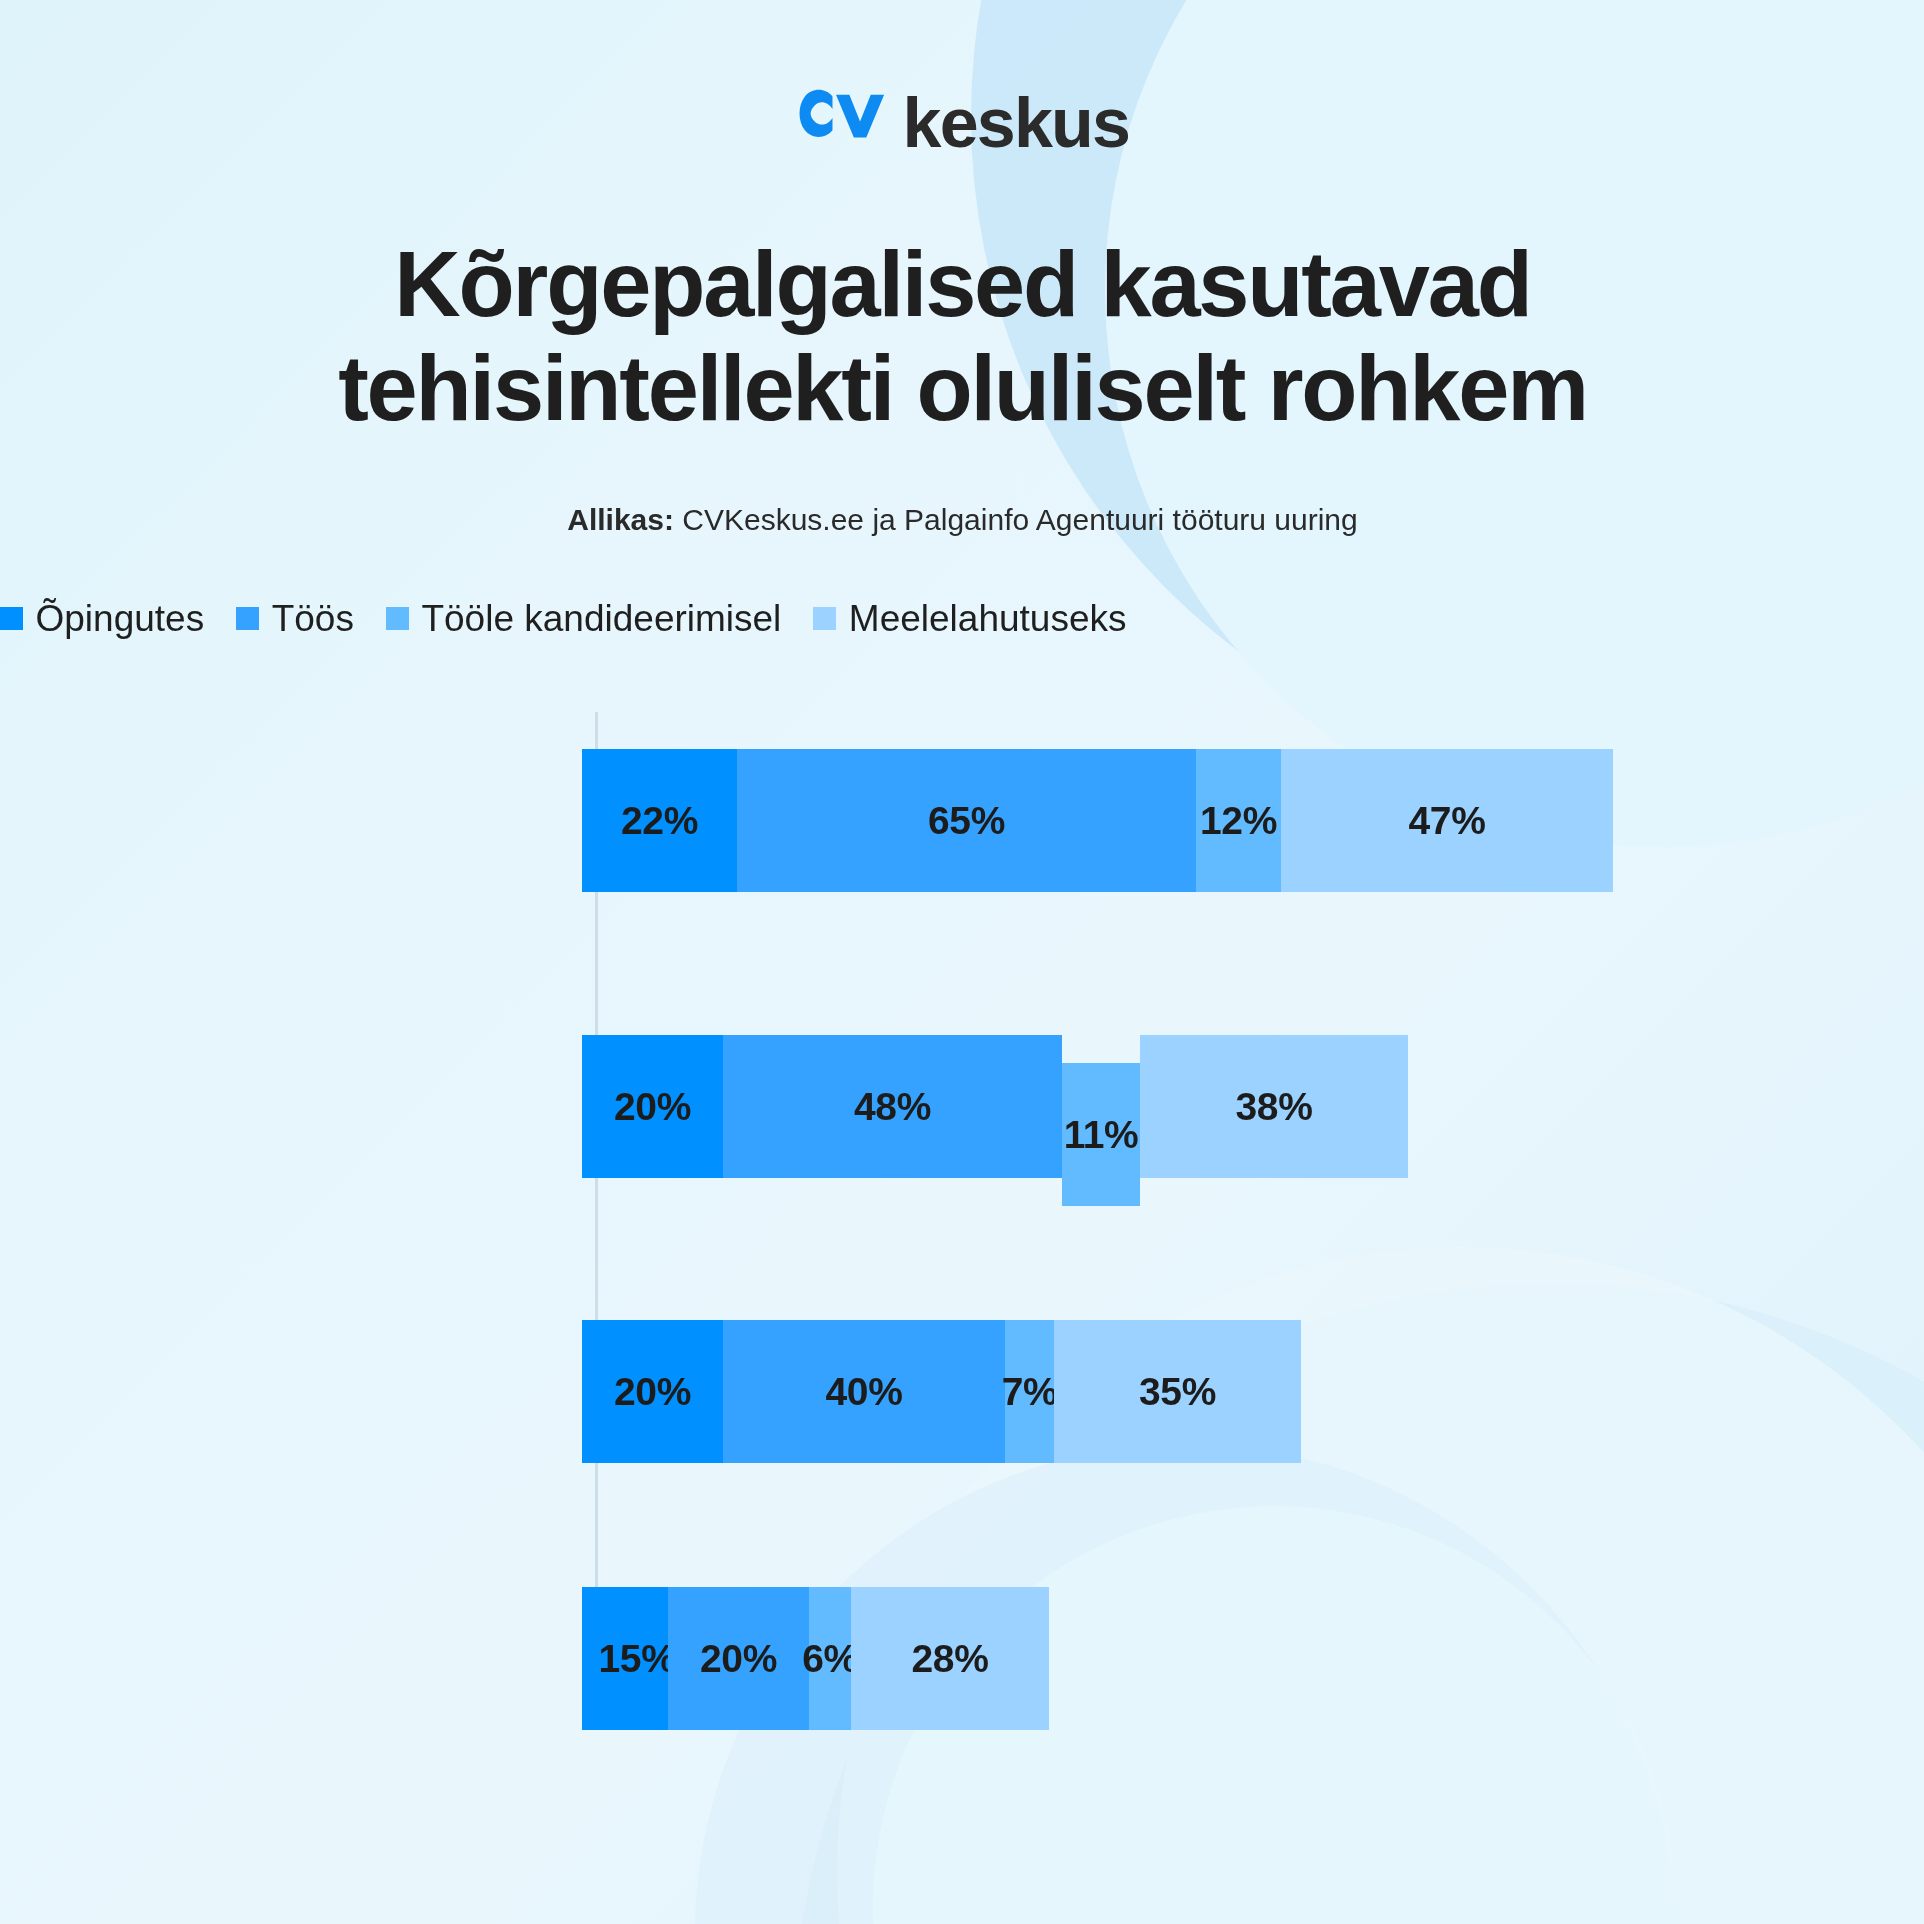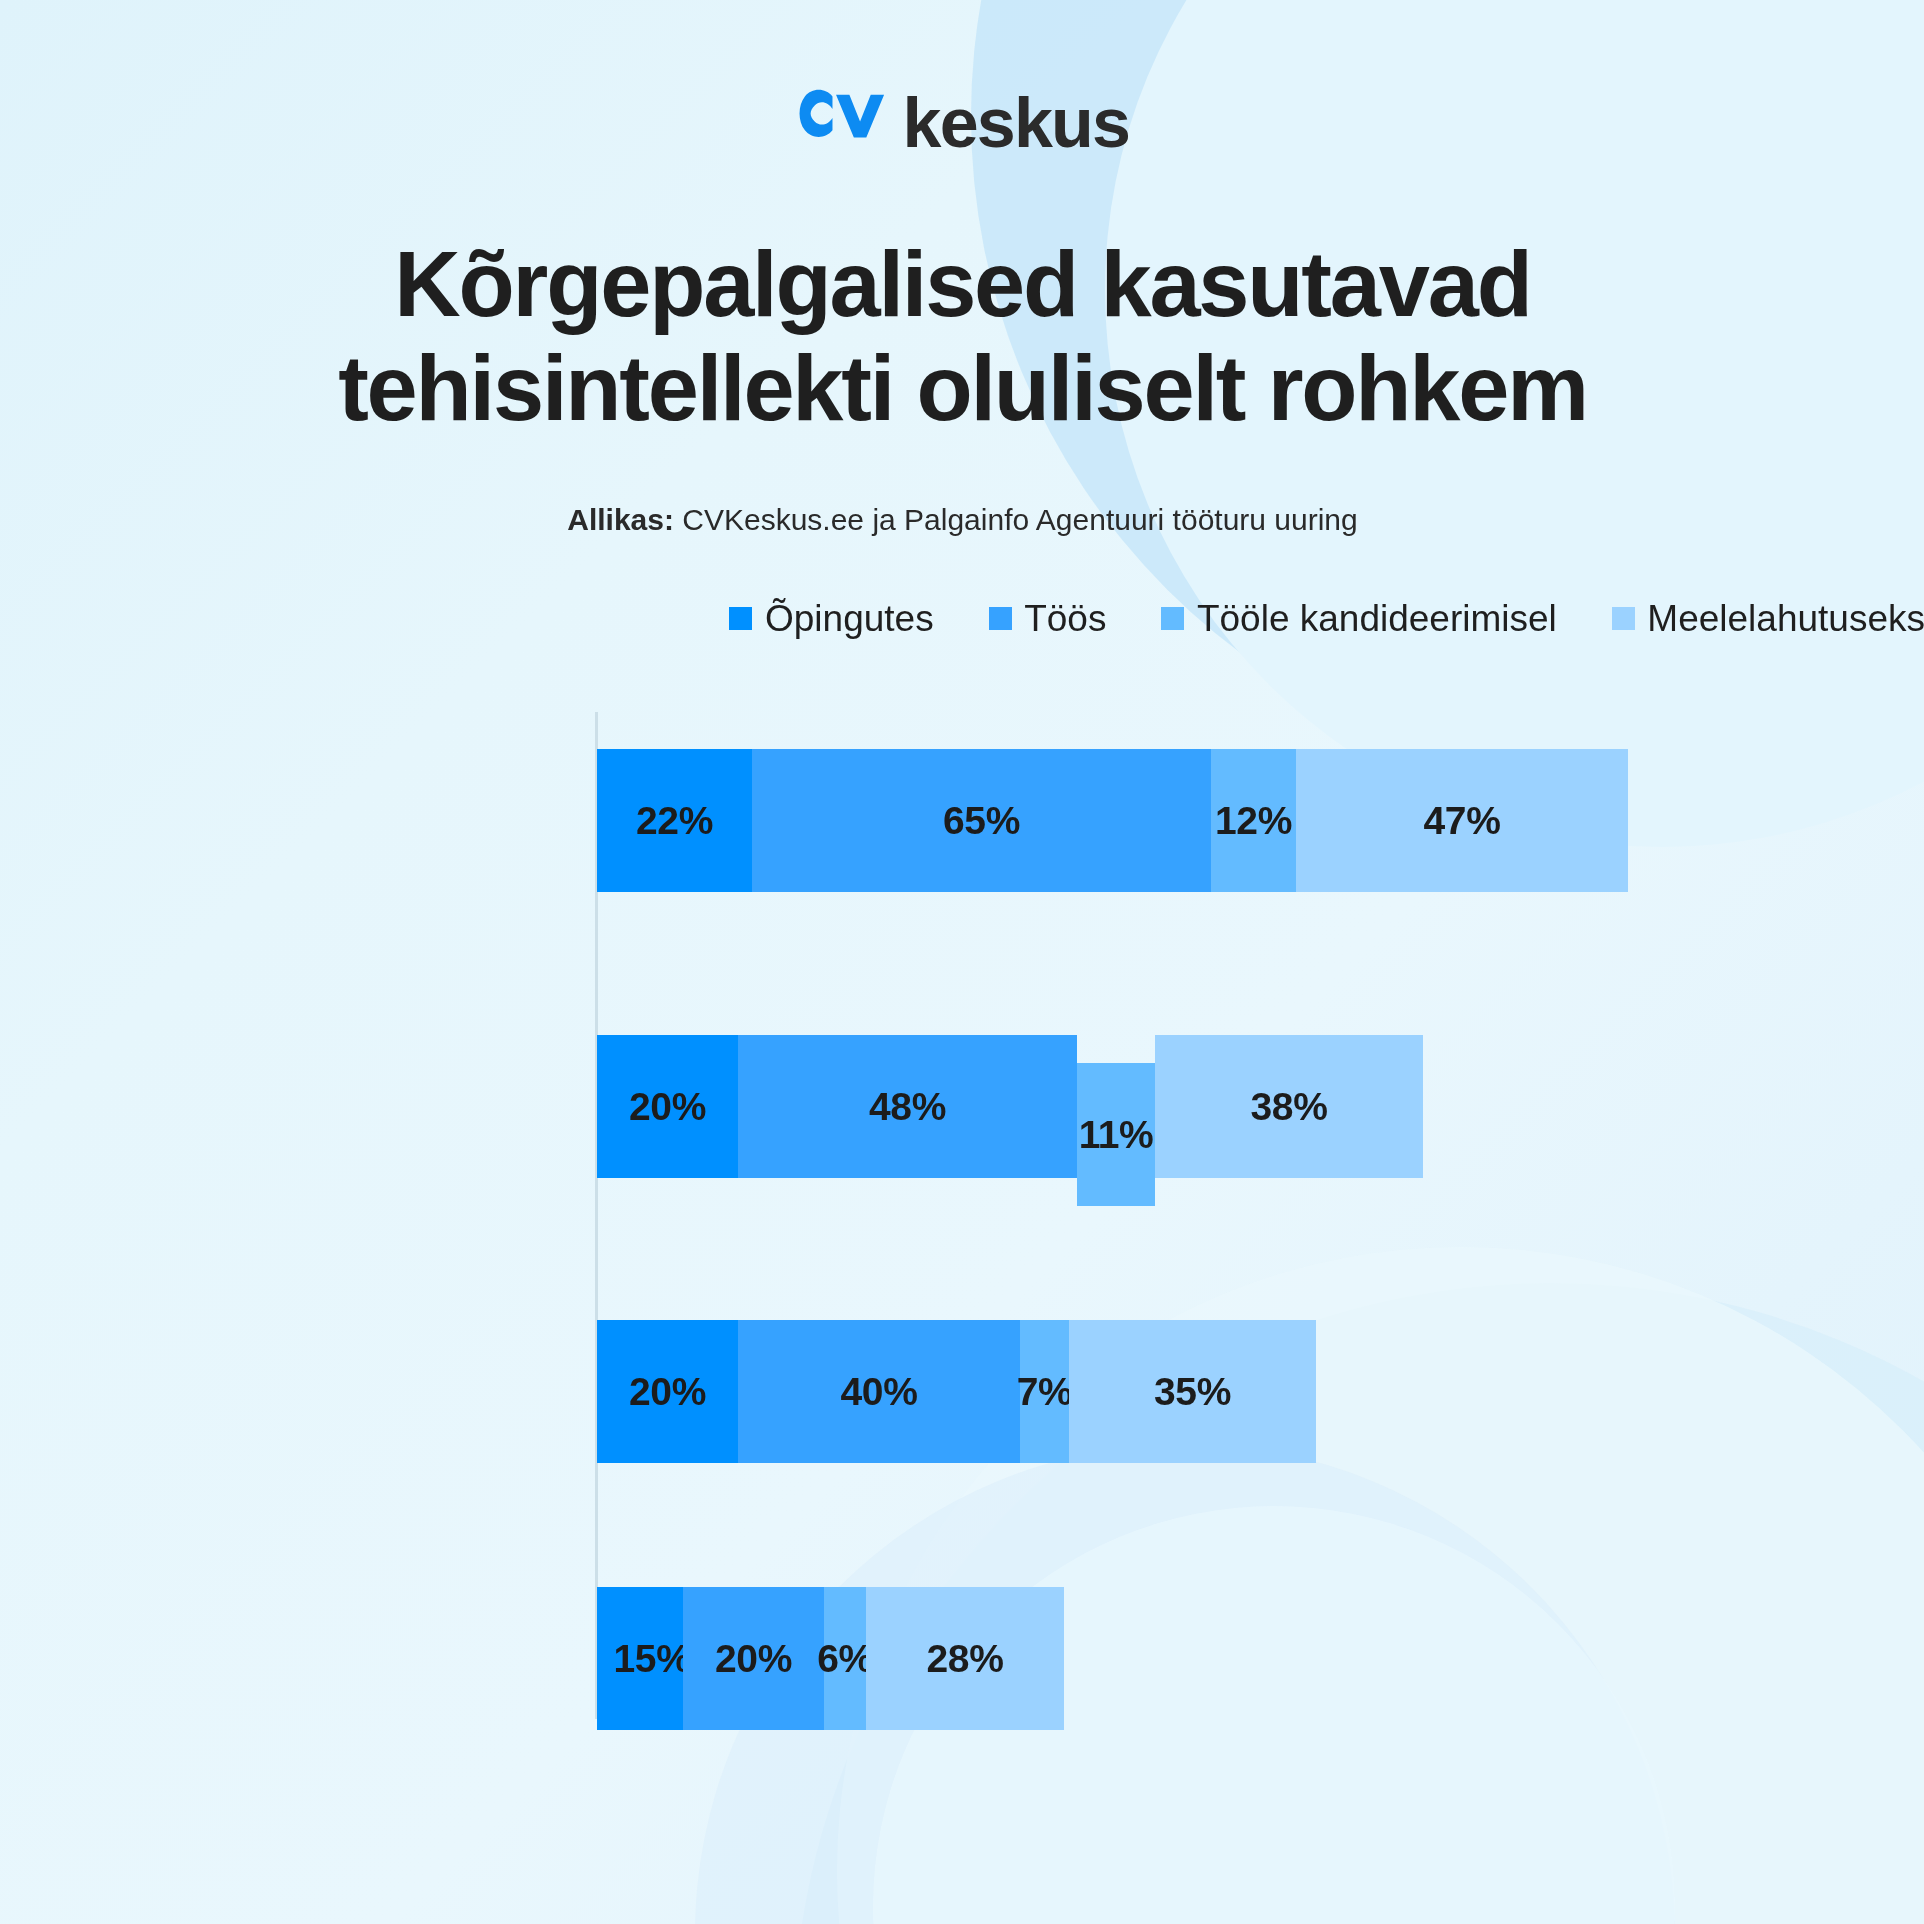--- a/index.html
+++ b/index.html
@@ -138,24 +138,23 @@
     line-height: 1.3;
   }
   .source b {
     font-weight: 700;
   }
 
   
   .legend {
     margin-top: 61px;
     display: flex;
-    justify-content: flex-end;
-    align-items: center;
-    gap: 55px;
-    padding-left: 24px;
+    justify-content: flex-start;
+    align-items: center;
+    gap: 32px;
   }
   .legend-item {
     display: flex;
     align-items: center;
     gap: 12.5px;
   }
   .legend-swatch {
     width: 23px;
     height: 23px;
     flex: 0 0 auto;
@@ -188,21 +187,21 @@
   }
   .bar-row {
     position: absolute;
     left: 0;
     height: 143px;
     display: flex;
     align-items: center;
   }
   .bar-track {
     position: absolute;
-    left: 597px;
+    left: 582px;
     top: 0;
     height: 143px;
     display: flex;
     border-radius: 26px;
   }
   .seg {
     height: 143px;
     display: flex;
     align-items: center;
     justify-content: center;

